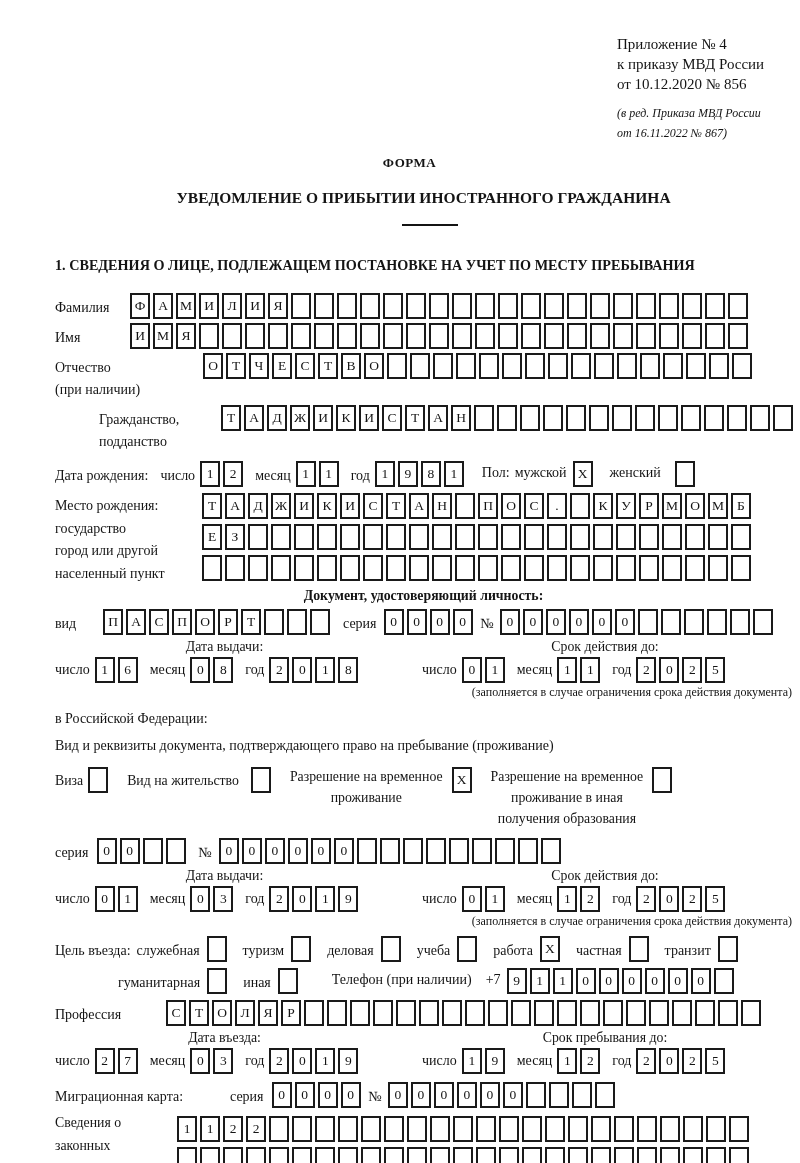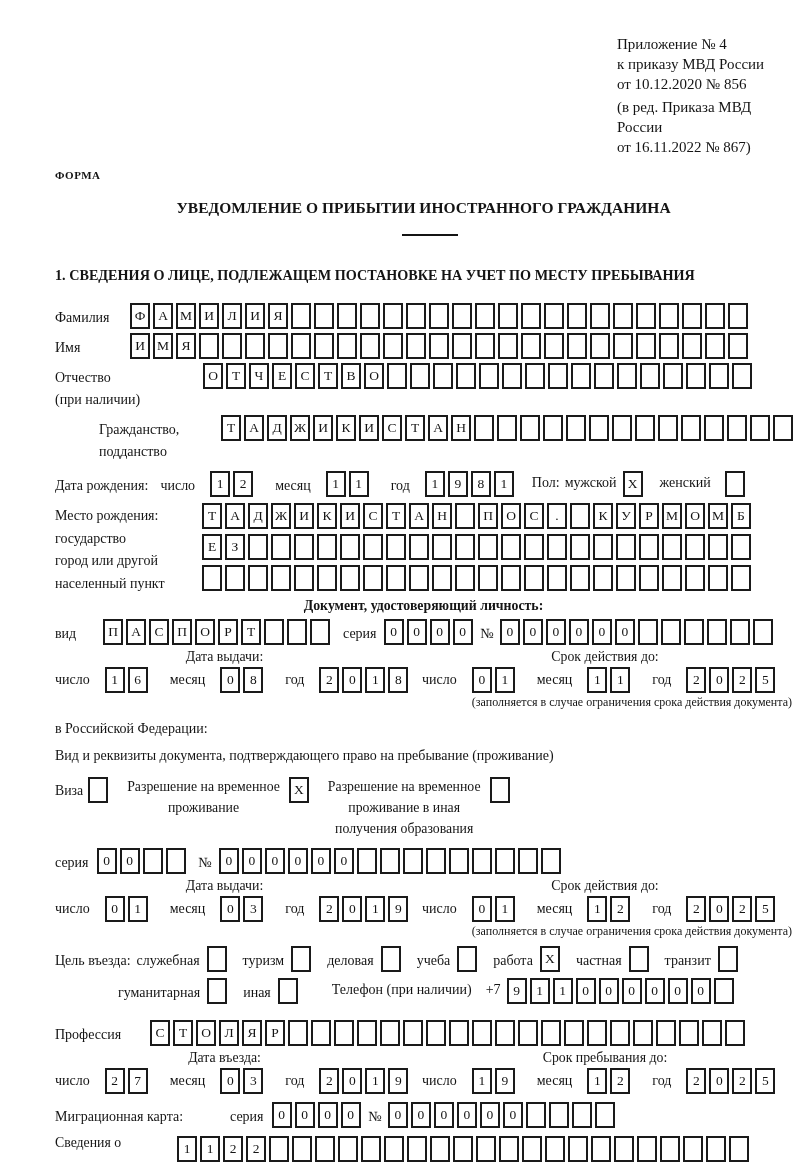--- a/index.html
+++ b/index.html
@@ -6,22 +6,22 @@
   html,body { margin:0; padding:0; }
   body {
     width:800px; height:1163px; background:#ffffff;
     font-family:"Liberation Serif", serif; color:#141414;
     font-size:14px; overflow:hidden;
   }
   .page { width:800px; height:100%; padding:34px 8px 0 55px; }
 
   
   .hdr { margin-left:562px; font-size:15px; line-height:20px; }
-  .hdr-sub { margin-left:562px; font-size:15px; line-height:20px; margin-top:3px; }
-  .forma { text-align:left; font-weight:bold; font-size:11px; margin:12px 28px 0 0; letter-spacing:.5px; }
+  .hdr-sub { margin-left:562px; font-size:12px; line-height:20px; margin-top:9px;font-style:italic; }
+  .forma { text-align:center; font-weight:bold; font-size:13px; margin:12px 28px 0 0; letter-spacing:.5px; }
 
   .title { text-align:center; font-weight:bold; font-size:15.5px; line-height:23px; margin-top:15px; }
   .blank { display:inline-block; width:56px; border-bottom:2px solid #141414; margin-left:12px; }
   .sec { font-weight:bold; font-size:14.2px; margin-top:25px; margin-bottom:19px; }
 
   .row { display:flex; align-items:flex-start; margin-bottom:4px; }
   .lbl { flex:none; padding-top:4px; line-height:22px; }
   .w75 { width:75px; } .w148 { width:148px; } .w122 { width:122px;margin-left:44px; }
   .w147 { width:147px; } .w95 { width:95px; } .w175 { width:175px; }
 
@@ -32,21 +32,21 @@
     font-size:13.5px; flex:none; background:#fff;
   }
   .cellrows .cells { display:flex; margin-bottom:5px; }
 
   .center-bold { text-align:center; font-weight:bold; font-size:13.8px; margin:2px 0 5px; }
 
   .dhead { display:flex; font-size:13.8px; margin:3px 0 2px;gap:24px; }
   .dhead .dh-left { width:46%; text-align:center; }
   .dhead .dh-right { flex:1; text-align:center; }
   .drow { display:flex; margin-bottom:2px; align-items:center; }
-  .dgroup { display:flex; align-items:center;gap:10px; }
+  .dgroup { display:flex; align-items:center; }
   .dgroup-left { width:46%; }
   .dlbl { margin-right:5px; }
   .dgroup .cells { margin-right:9px; }
   .note { text-align:right; font-size:12px; margin:0 0 7px 0; }
 
   .intro { line-height:23px; margin-top:4px; }
 
   .opt { display:inline-flex; align-items:center; margin-right:13px;text-align:right; }
   .opt .cells { margin-left:7px; }
   .ro-row { display:flex; align-items:flex-start; margin:9px 0 9px; }
@@ -426,20 +426,26 @@
   <div class="intro">Вид и реквизиты документа, подтверждающего право на пребывание (проживание)</div>
 
   <div class="ro-row">
     <span class="ro-item">
       <span class="ro-lines pad-top">Виза</span>
       <span class="cells" style="margin-left:5px;">
           <span class="cell"></span>
         </span>
     </span>
     <span class="ro-item">
+      <span class="ro-lines pad-top">Вид на жительство</span>
+      <span class="cells" style="margin-left:12px;">
+          <span class="cell"></span>
+        </span>
+    </span>
+    <span class="ro-item">
       <span class="ro-lines">
         <div>Разрешение на временное</div>
         <div>проживание</div>
       </span>
       <span class="cells">
           <span class="cell">X</span>
         </span>
     </span>
     <span class="ro-item" style="margin-right:0;">
       <span class="ro-lines">
@@ -595,21 +601,21 @@
         <span class="cell">0</span>
         <span class="cell">0</span>
         <span class="cell">0</span>
         <span class="cell">0</span>
         <span class="cell">0</span>
         <span class="cell">0</span>
         <span class="cell"></span>
       </span>
   </div>
 
-  <div class="row" style="margin-top:16px;">
+  <div class="row" style="margin-top:6px;gap:16px;">
     <span class="lbl w95">Профессия</span>
     <span class="cells">
         <span class="cell">С</span>
         <span class="cell">Т</span>
         <span class="cell">О</span>
         <span class="cell">Л</span>
         <span class="cell">Я</span>
         <span class="cell">Р</span>
         <span class="cell"></span>
         <span class="cell"></span>

